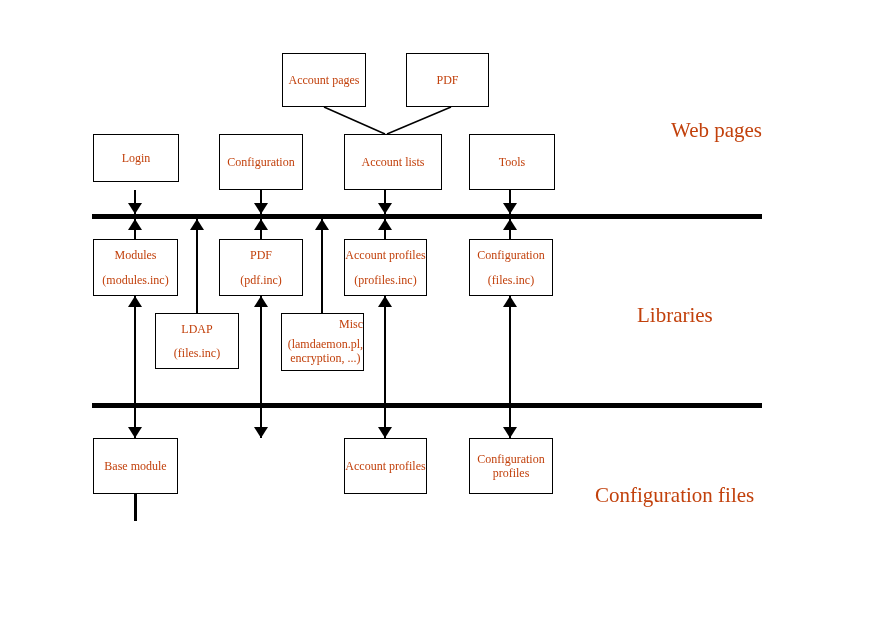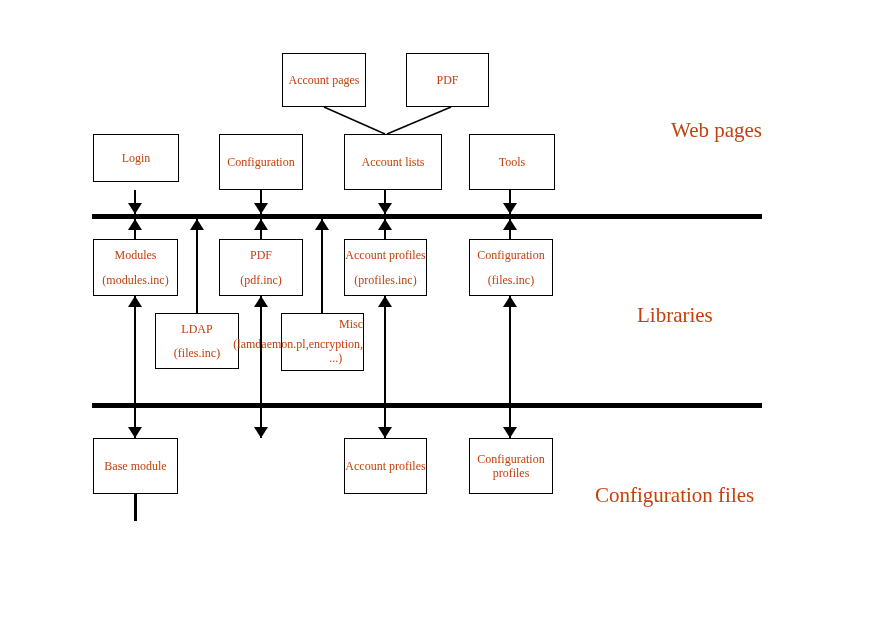--- a/index.html
+++ b/index.html
@@ -7,21 +7,21 @@
     position:relative;width:877px;height:620px;background:#ffffff;
     font-family:Liberation Serif, serif;color:#c2410c;overflow:hidden;
   }
   .box{
     position:absolute;border:1px solid #000;background:#fff;
     display:flex;flex-direction:column;align-items:center;justify-content:center;
     text-align:center;font-size:12px;line-height:1.2;box-sizing:border-box;
   }
   .box.spread{justify-content:space-between;padding:8px 0;}
   .box.misc{justify-content:space-between;padding:3px 0 5px;align-items:flex-end;}
-  .box .sub{display:flex;flex-direction:row;line-height:1.18;}
+  .box .sub{display:flex;flex-direction:column;line-height:1.18;}
   .hbar{position:absolute;height:5px;background:#000;}
   .stem{position:absolute;width:2px;background:#000;}
   .stem.thick{width:3px;}
   .arrow-down{position:absolute;width:0;height:0;
     border-left:7px solid transparent;border-right:7px solid transparent;
     border-top:11px solid #000;}
   .arrow-up{position:absolute;width:0;height:0;
     border-left:7px solid transparent;border-right:7px solid transparent;
     border-bottom:11px solid #000;}
   .layer-label{position:absolute;font-size:21px;white-space:nowrap;}

